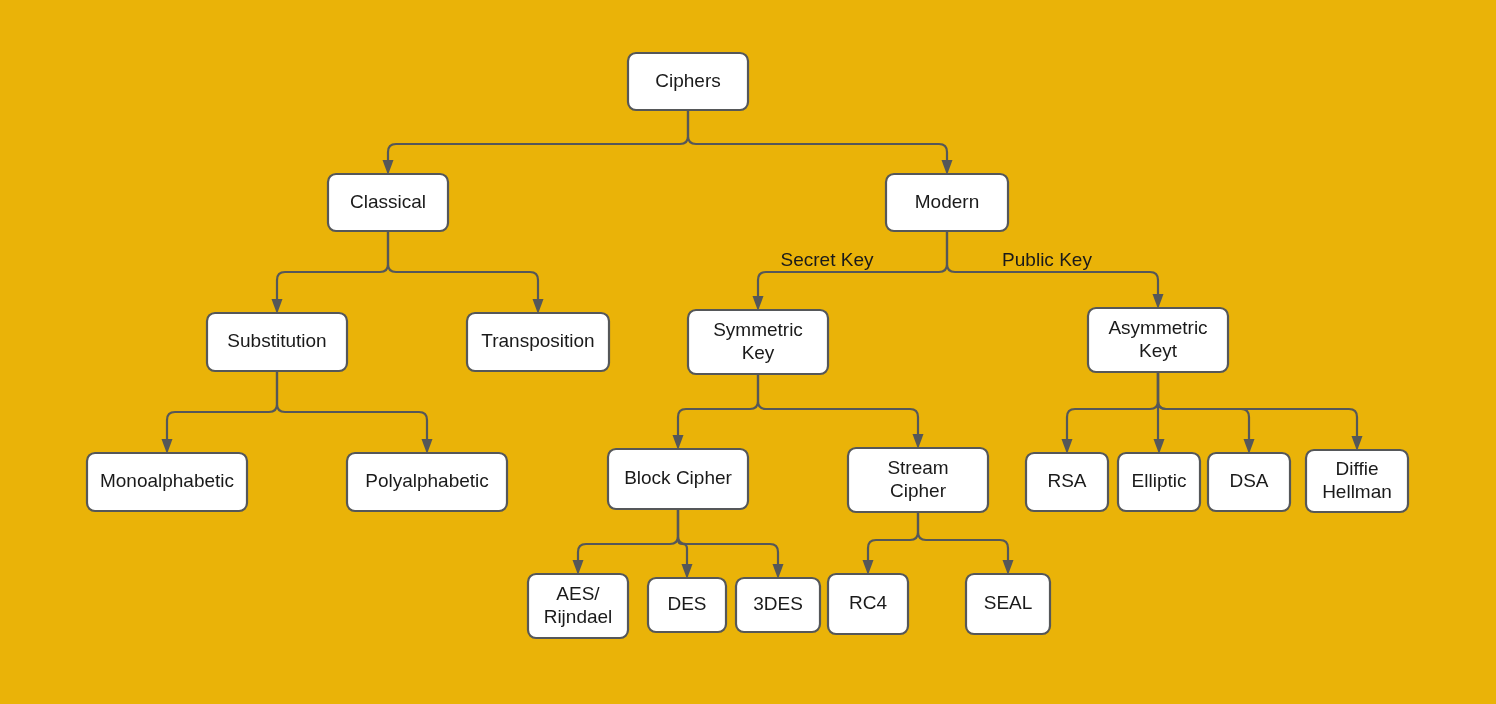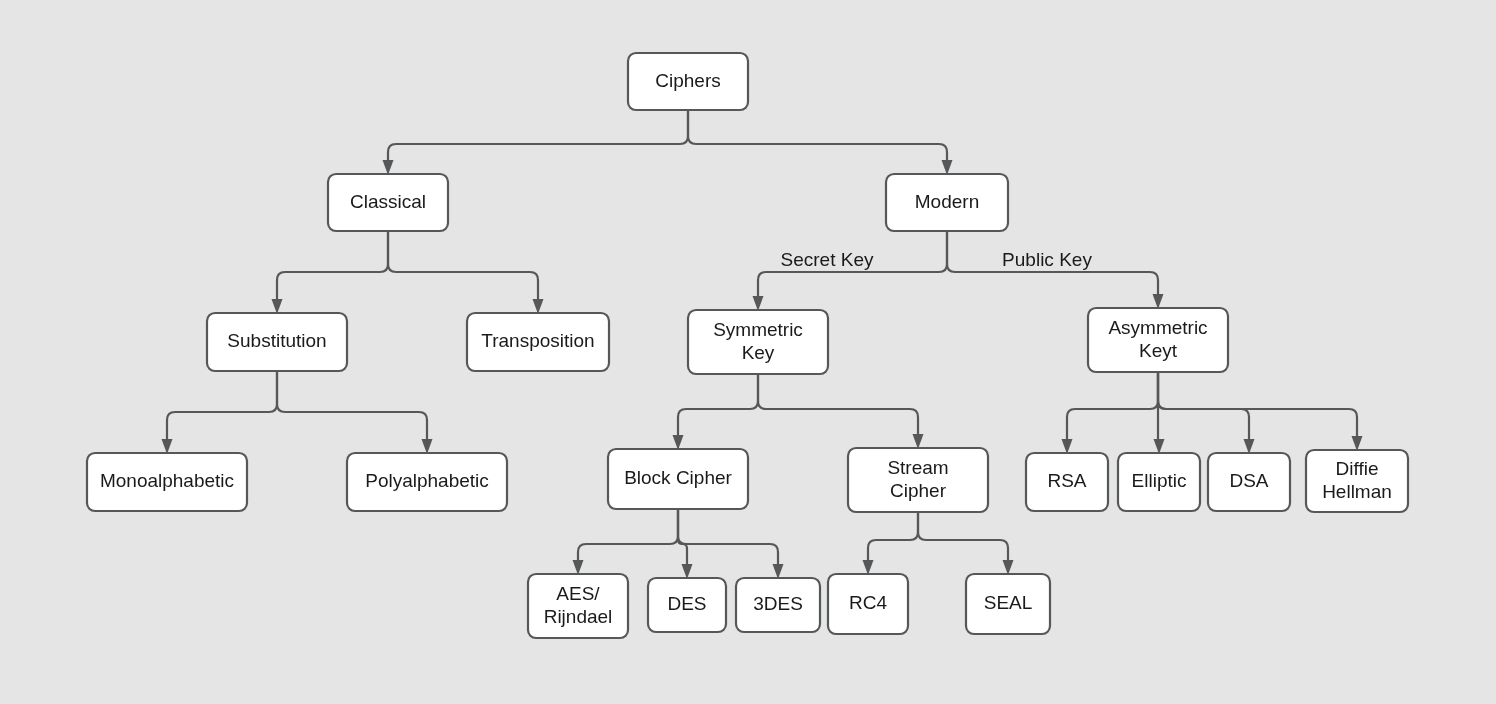--- a/index.html
+++ b/index.html
@@ -7,21 +7,21 @@
     padding: 0;
     background: #ffffff;
   }
   body {
     font-family: "Liberation Sans", sans-serif;
   }
   #diagram-root {
     position: relative;
     width: 1496px;
     height: 704px;
-    background: #e5e5e5;
+    background: #eab308;
     overflow: hidden;
   }
   svg#diagram-svg {
     position: absolute;
     left: 0;
     top: 0;
     width: 1496px;
     height: 704px;
     display: block;
   }

